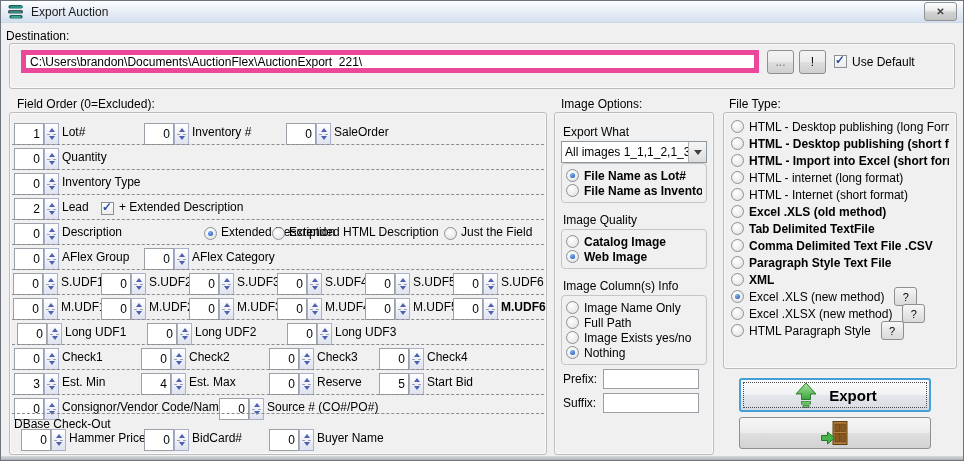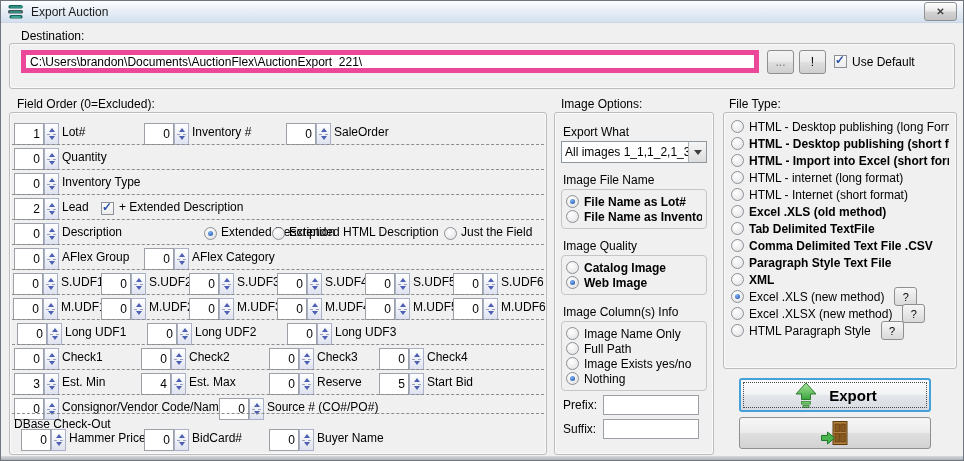--- a/index.html
+++ b/index.html
@@ -70,21 +70,21 @@
         <rect x="2.5" y="11" width="13" height="3.6" rx="1.6" fill="#15645c"></rect>
         <rect x="4" y="12" width="10" height="2" rx="1" fill="#3fa094"></rect>
       </svg>
     </span>
     <span class="title">Export Auction</span>
     <span class="closebtn">
         <span>✕</span>
       </span>
   </div>
 
-  <div class="caption" style="left:20px;top:28px">Destination:</div>
+  <div class="caption" style="left:5px;top:28px">Destination:</div>
   <div class="groupbox" style="left:8px;top:42px;width:946px;height:46px"></div>
   <input class="pathinput" style="left: 20px; top: 49px; width: 738px; height: 23px;" readonly="" value="C:\Users\brandon\Documents\AuctionFlex\AuctionExport_221\">
   <button class="btn" style="left:766px;top:49px;width:27px;height:24px;color:#7a7a7a">...</button>
   <button class="btn" style="left:798px;top:49px;width:27px;height:24px">!</button>
   <span class="check on" style="position:absolute;left:833px;top:54px"></span>
   <span class="caption" style="left:851px;top:54px">Use Default</span>
 
   <div class="caption" style="left:16px;top:96px">Field Order (0=Excluded):</div>
   <div class="groupbox" id="fo-box" style="left:8px;top:111px;width:538px;height:343px">
       <div class="forow" style="top: 10px;">
@@ -270,21 +270,21 @@
           </span>
         </span>
         <span class="flabel" style="left: 403px;">M.UDF5</span>
         <span class="spin" style="left: 443px;">
           <input class="spinval" readonly="" value="0" style="">
           <span class="spinbtns">
             <i class="up"></i>
             <i class="dn"></i>
           </span>
         </span>
-        <span class="flabel" style="left: 491px;">M.UDF6</span>
+        <span class="flabel" style="left: 491px; font-weight: bold;">M.UDF6</span>
       </div>
       <div class="forow" style="top: 210px;">
         <span class="spin" style="left: 7px;">
           <input class="spinval" readonly="" value="0" style="">
           <span class="spinbtns">
             <i class="up"></i>
             <i class="dn"></i>
           </span>
         </span>
         <span class="flabel" style="left: 55px;">Long UDF1</span>
@@ -436,21 +436,20 @@
 
   <div class="caption" style="left:560px;top:96px">Image Options:</div>
   <div class="groupbox" id="io-box" style="left:553px;top:111px;width:160px;height:343px">
     <div class="io-label first">Export What</div>
     <div class="combo">
       <span class="combo-text">All images 1_1,1_2,1_3</span>
       <span class="combo-btn">
           <i class="dnarrow"></i>
         </span>
     </div>
-    <div class="io-label">Image File Name</div>
     <div class="optbox" id="ig0">
         <div class="orow">
           <span class="radio sel"></span>
           <span class="olabel bold">File Name as Lot#</span>
         </div>
         <div class="orow">
           <span class="radio"></span>
           <span class="olabel bold">File Name as Inventory#</span>
         </div>
       </div>

